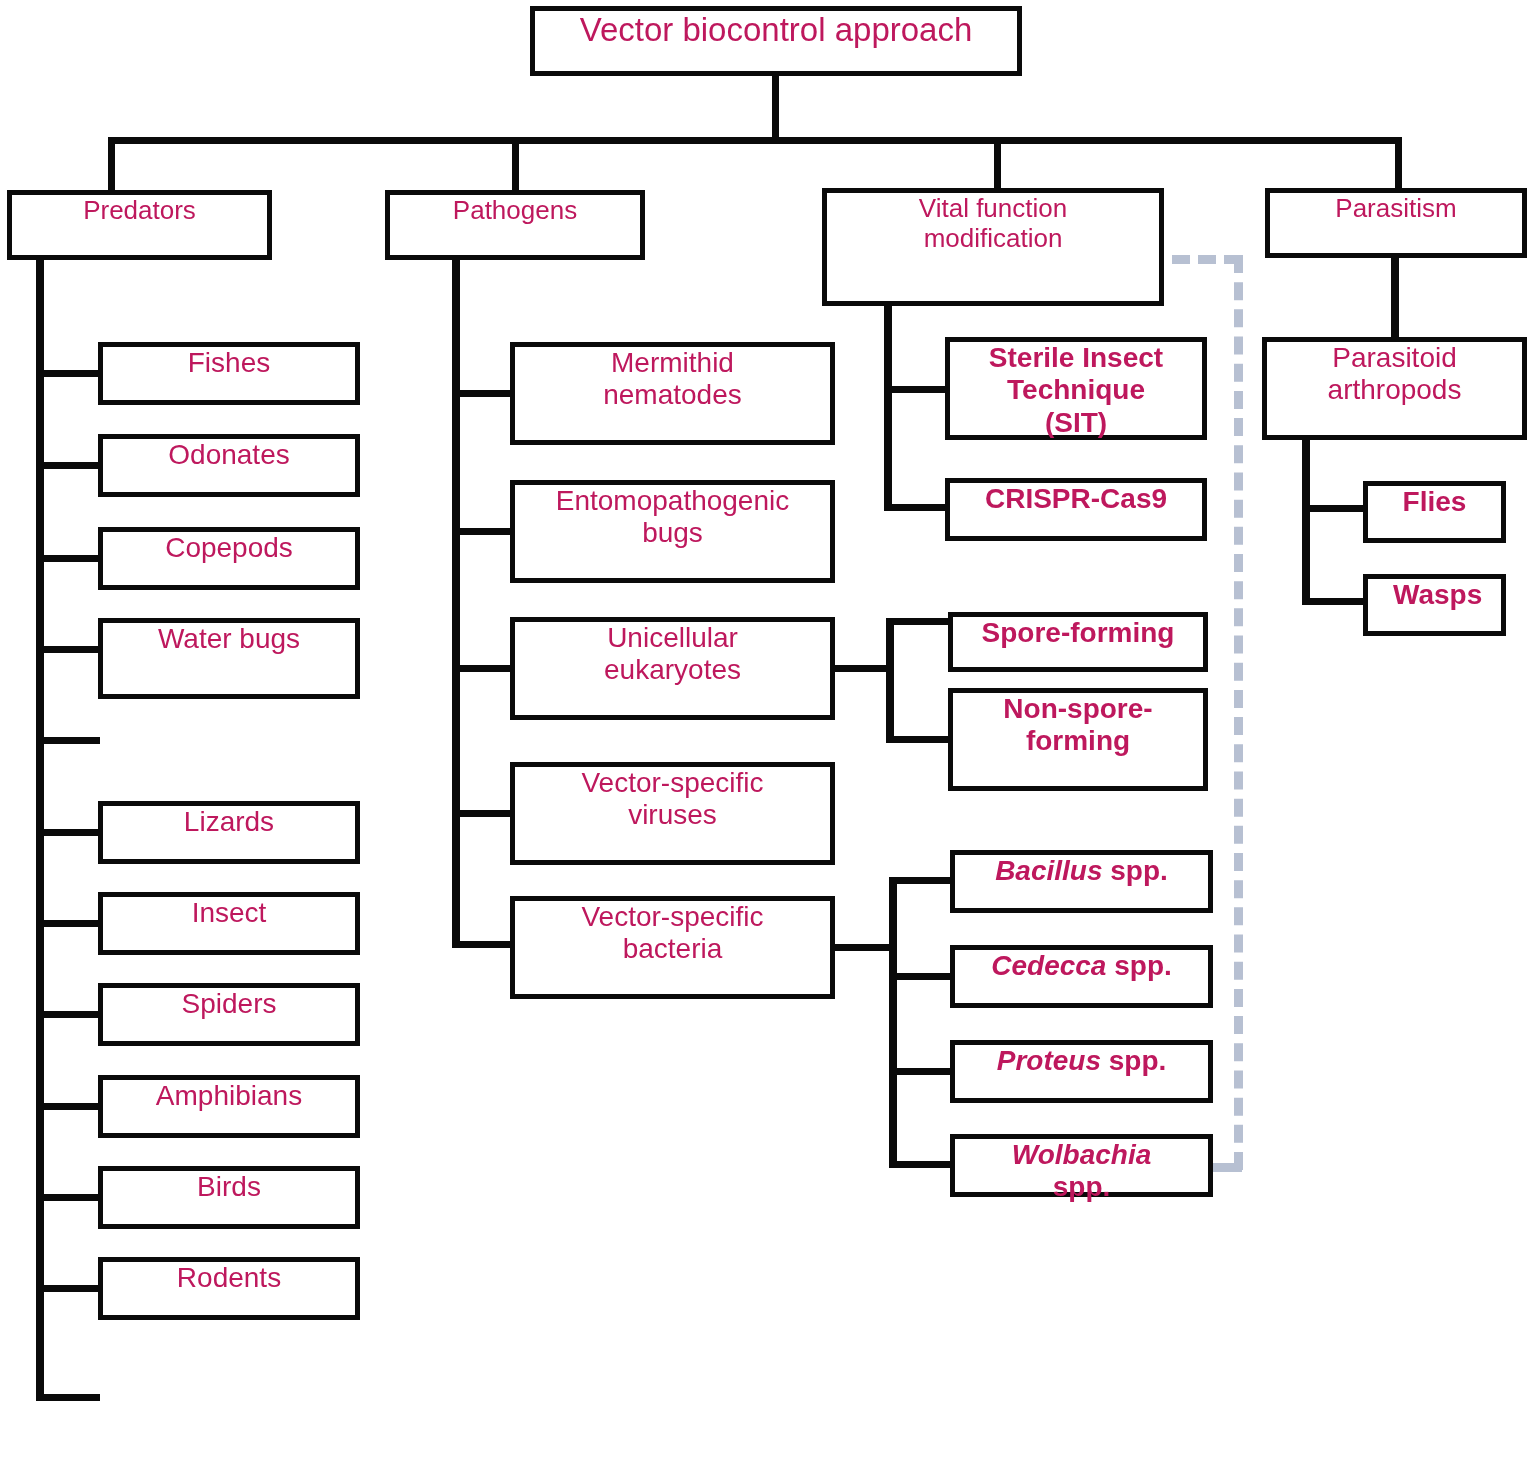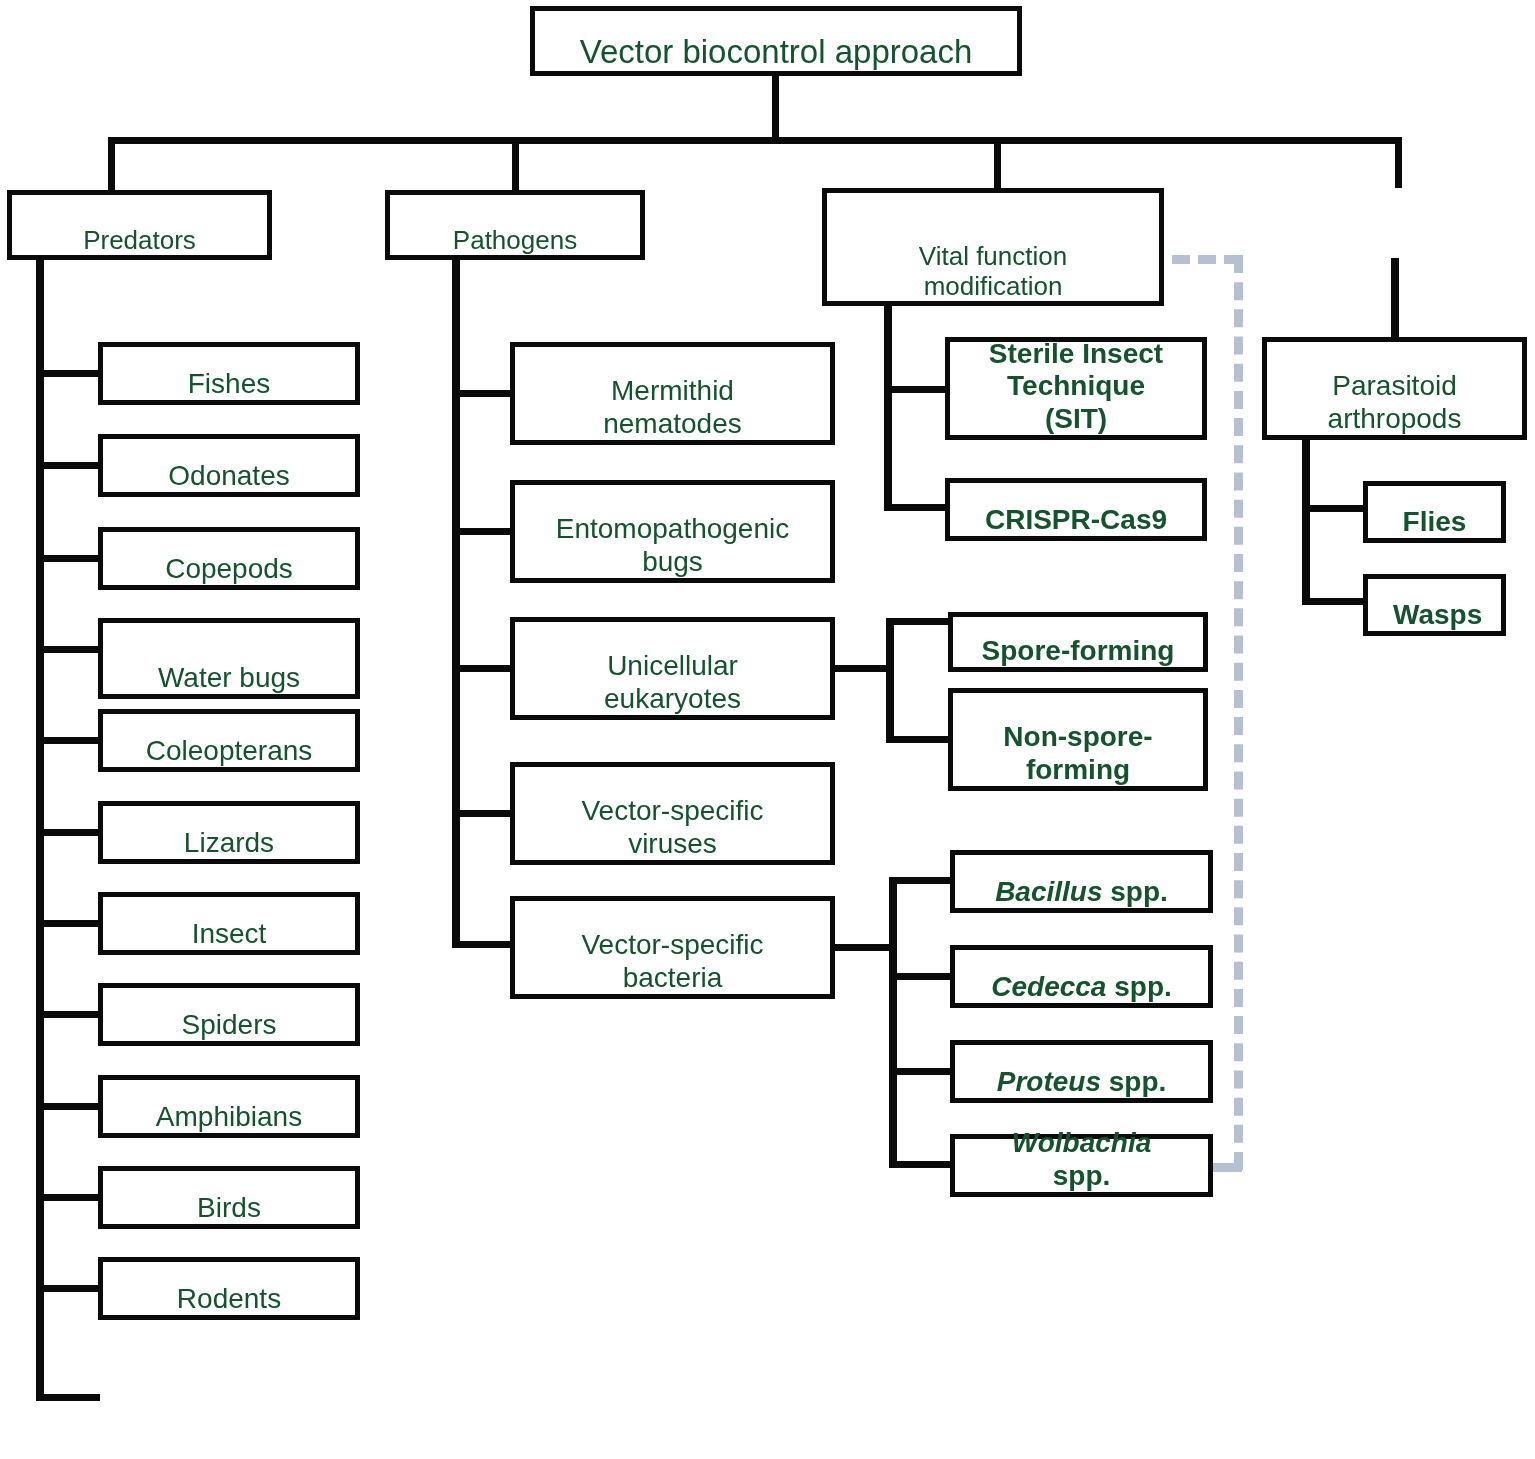--- a/index.html
+++ b/index.html
@@ -9,24 +9,24 @@
     background:#ffffff;
     font-family:"Liberation Sans", sans-serif;
     overflow:hidden;
   }
   .node{
     position:absolute;
     box-sizing:border-box;
     background:#ffffff;
     border:5px solid #0a0a0a;
     display:flex;
-    align-items:flex-end;
+    align-items:flex-start;
     justify-content:center;
     text-align:center;
-    color:#14532d;
+    color:#be185d;
     line-height:1.16;
     padding:0 25px;
     z-index:3;
   }
   .node .lbl{display:block;width:100%;}
   .lvl1{font-size:33px;}
   .lvl2{font-size:26px;}
   .lvl3{font-size:28px;}
   .lvl4{font-size:28px;font-weight:bold;}
   .ital{font-style:italic;}
@@ -115,36 +115,36 @@
   </div>
 
   <div class="node lvl2" style="left:385px;top:190px;width:260px;height:70px;">
     <span class="lbl">Pathogens</span>
   </div>
 
   <div class="node lvl2" style="left:822px;top:188px;width:342px;height:118px;">
     <span class="lbl">Vital function modification</span>
   </div>
 
+  <div class="node lvl2" style="left:1265px;top:188px;width:262px;height:70px;">
+    <span class="lbl">Parasitism</span>
+  </div>
 
   <div class="node lvl3" style="left:98px;top:342px;width:262px;height:63px;">
     <span class="lbl">Fishes</span>
   </div>
   <div class="node lvl3" style="left:98px;top:434px;width:262px;height:63px;">
     <span class="lbl">Odonates</span>
   </div>
   <div class="node lvl3" style="left:98px;top:527px;width:262px;height:63px;">
     <span class="lbl">Copepods</span>
   </div>
   <div class="node lvl3" style="left:98px;top:618px;width:262px;height:81px;">
     <span class="lbl">Water bugs</span>
   </div>
-  <div class="node lvl3" style="left:98px;top:709px;width:262px;height:63px;">
-    <span class="lbl">Coleopterans</span>
-  </div>
   <div class="node lvl3" style="left:98px;top:801px;width:262px;height:63px;">
     <span class="lbl">Lizards</span>
   </div>
   <div class="node lvl3" style="left:98px;top:892px;width:262px;height:63px;">
     <span class="lbl">Insect</span>
   </div>
   <div class="node lvl3" style="left:98px;top:983px;width:262px;height:63px;">
     <span class="lbl">Spiders</span>
   </div>
   <div class="node lvl3" style="left:98px;top:1075px;width:262px;height:63px;">

